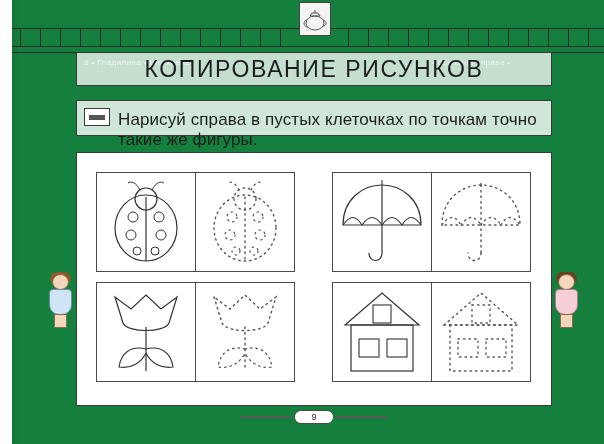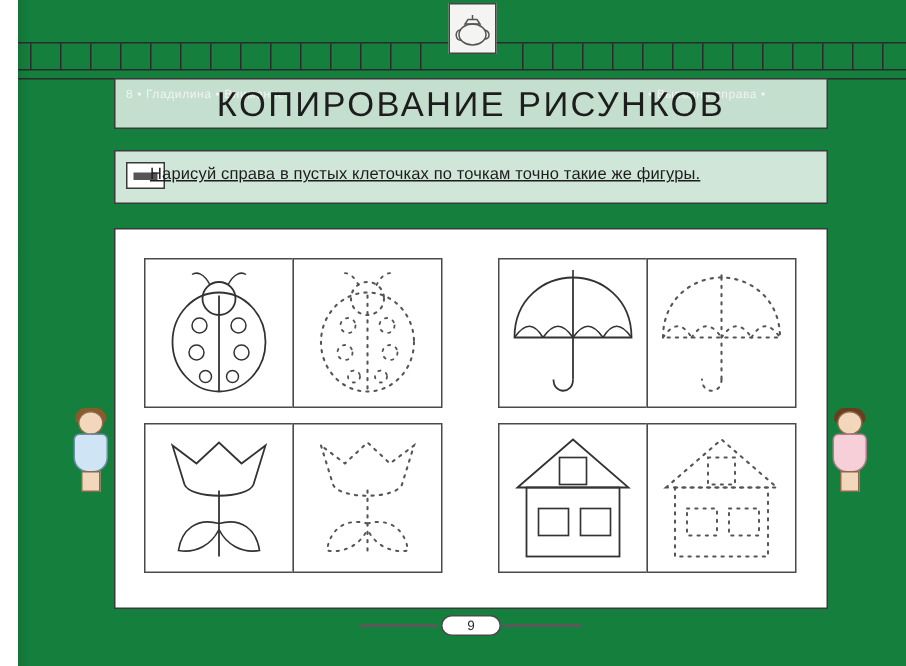--- a/index.html
+++ b/index.html
@@ -111,27 +111,26 @@
     content: "";
     position: absolute;
     left: 4px;
     top: 6px;
     width: 16px;
     height: 5px;
     background: #555;
   }
   .instr-text {
     position: absolute;
-    left: 88px;
+    left: 106px;
     top: 110px;
     width: 426px;
-    font-size: 11px;
+    font-size: 17px;
     color: #1d1d1d;
     letter-spacing: 0.1px;
-    text-decoration: underline;
   }
 
   
   .frame {
     position: absolute;
     left: 64px;
     top: 152px;
     width: 476px;
     height: 254px;
     border: 1px solid #3a3a3a;

